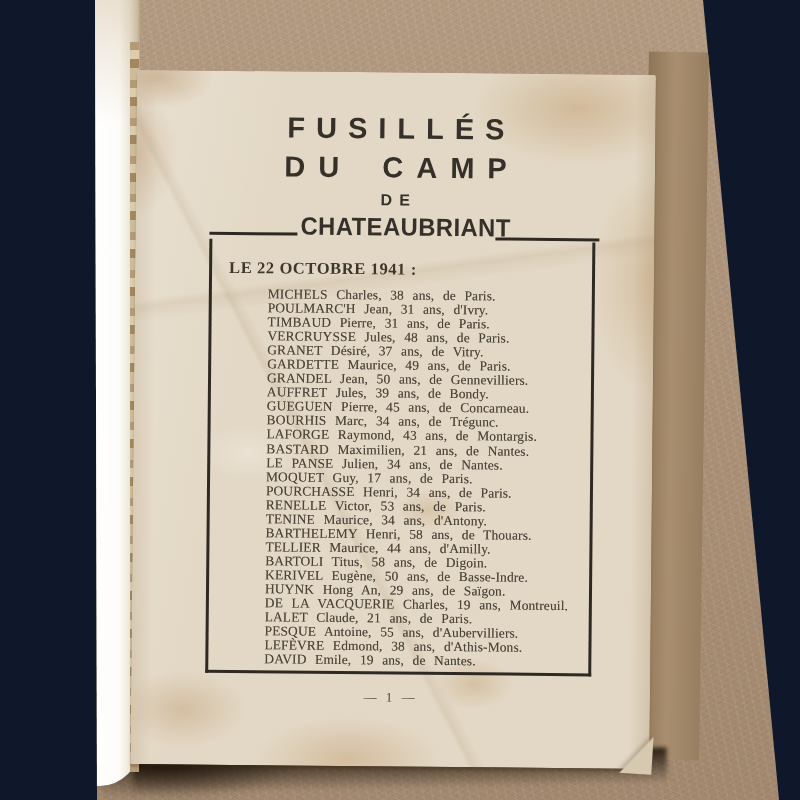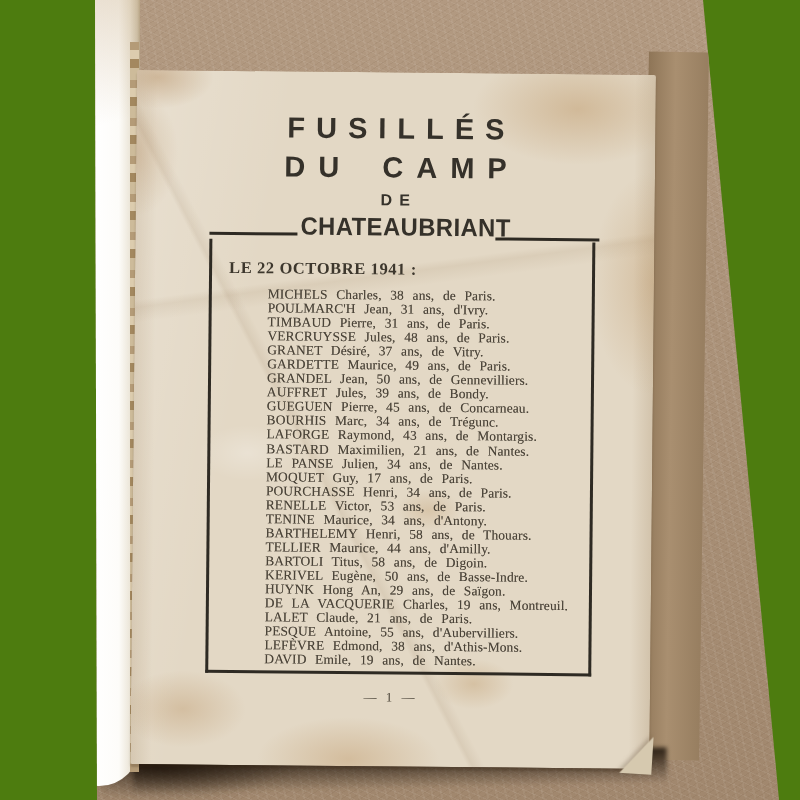--- a/index.html
+++ b/index.html
@@ -1,20 +1,20 @@
 <!DOCTYPE html>
 <html><head>
 <meta charset="utf-8">
 <style>
   html,body { margin:0; padding:0; }
   body {
     width:800px; height:800px; background:#ffffff; overflow:hidden;
     font-family:"Liberation Serif", serif;
   }
-  .canvas { position:relative; width:800px; height:800px; background:#4d7c0f; overflow:hidden; }
+  .canvas { position:relative; width:800px; height:800px; background:#0f172a; overflow:hidden; }
 
   
   .photo {
     position:absolute; inset:0;
     clip-path: polygon(95px 0px, 703px 0px, 779px 800px, 97px 800px);
   }
 
   .table {
     position:absolute; inset:0;
     background-color:#ad9379;

